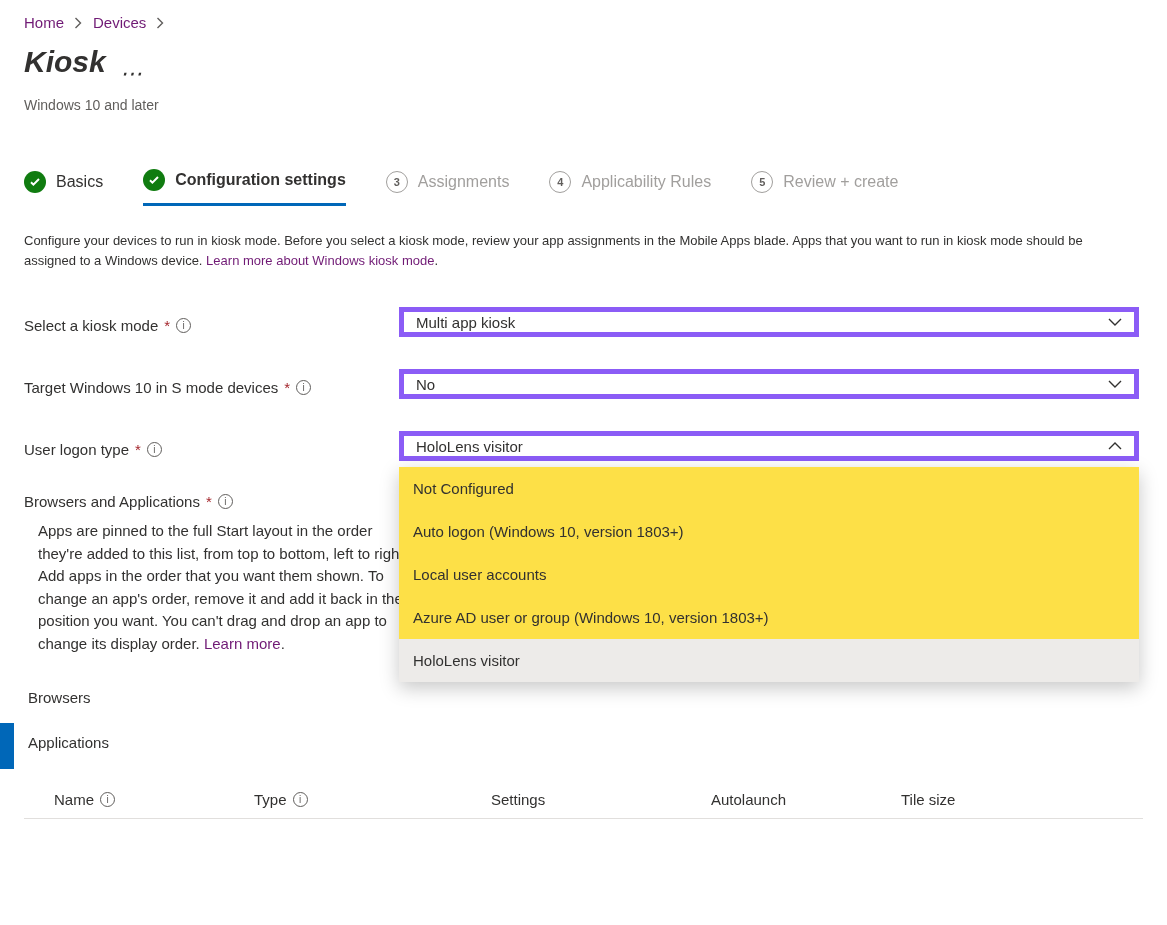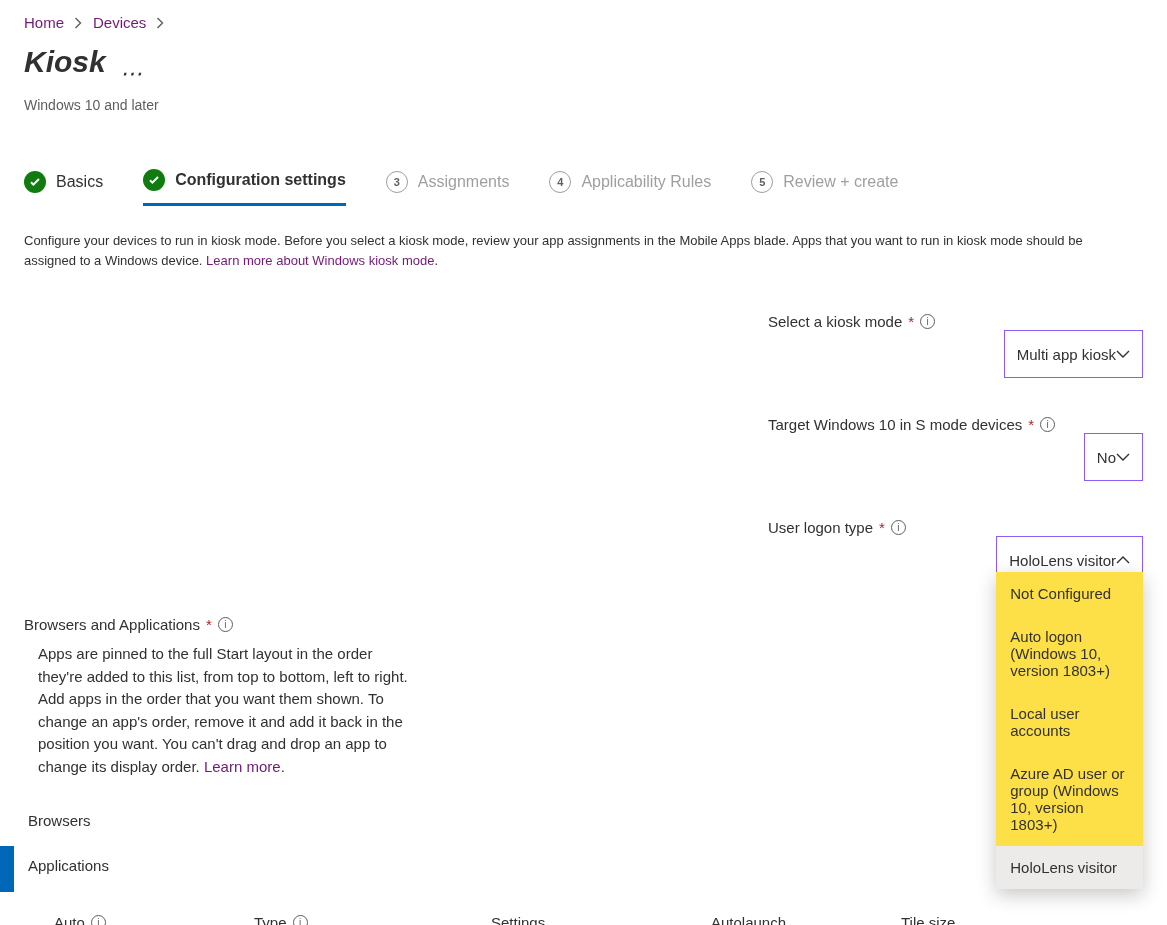--- a/index.html
+++ b/index.html
@@ -30,29 +30,29 @@
   .step.active { font-weight: 600; border-bottom: 3px solid #0067b8; }
   .step.future { color: #a19f9d; }
   .step-ico { width: 22px; height: 22px; border-radius: 50%; display: flex; align-items: center; justify-content: center; font-size: 12px; font-weight: 600; }
   .ico-check { background: #107c10; color: #fff; }
   .ico-num   { border: 1.4px solid #a19f9d; color: #605e5c; background:#fff; font-size:11px;}
 
   
   .intro { font-size: 13px; line-height: 1.55; margin: 24px 0 36px 0; max-width: 1100px; }
 
   
-  .form-row { display: flex; align-items: flex-end; margin-bottom: 32px; flex-direction: column; }
+  .form-row { display: flex; align-items: center; margin-bottom: 32px; }
   .form-row .label-col { width: 375px; padding-top: 6px; font-size: 15px; display:flex; align-items:center; flex-wrap:wrap; gap:6px;}
   .form-row .field-col { flex: 1; max-width: 740px; position: relative; }
   .req { color: #a4262c; }
   .info-ico { width:15px; height:15px; border:1px solid #605e5c; border-radius:50%; display:inline-flex; align-items:center; justify-content:center; font-size:10px; color:#605e5c; cursor:pointer; font-style: normal;}
 
   .select-box {
-    border: 1px solid #8b5cf6;
-    height: 48px;
+    border: 5px solid #8b5cf6;
+    height: 30px;
     display: flex;
     align-items: center;
     padding: 4px 12px;
     font-size: 15px;
     cursor: pointer;
     background: #fff;
     justify-content: space-between;
   }
   .select-box .chev { pointer-events:none; }
 
@@ -224,21 +224,21 @@
     <div class="tabitem">Browsers</div>
     <div style="display:flex; align-items:stretch;">
       <div style="width:30px; background:#0067b8; margin-left:-44px; margin-right:14px; align-self:stretch; position:absolute; left:0; top:48px; height:46px;"></div>
       <div class="tabitem">Applications</div>
     </div>
   </div>
 </div>
 
 <div class="grid-header">
   <div class="gh gh-name">
-    <span>Auto</span>
+    <span>Name</span>
     <i class="info-ico">i</i>
   </div>
   <div class="gh gh-type">
     <span>Type</span>
     <i class="info-ico">i</i>
   </div>
   <div class="gh gh-settings">
     <span>Settings</span>
   </div>
   <div class="gh gh-auto">

